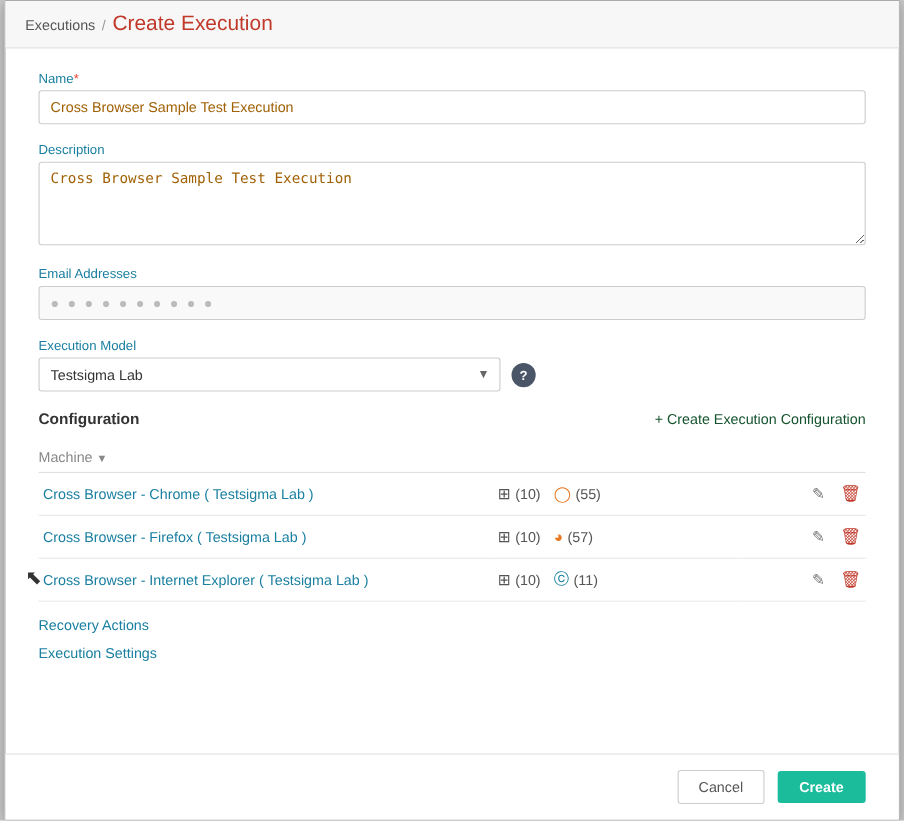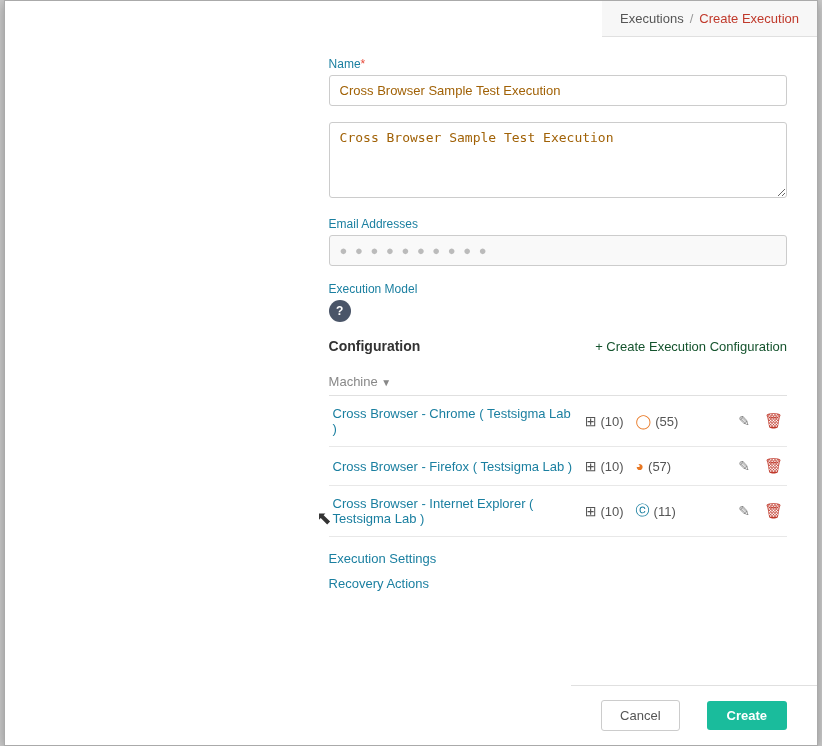--- a/index.html
+++ b/index.html
@@ -13,21 +13,20 @@
       font-size: 13px;
     }
     .window {
       width: 814px;
       min-height: 746px;
       background: #fff;
       border: 1px solid #aaa;
       box-shadow: 0 2px 12px rgba(0,0,0,0.3);
       display: flex;
       flex-direction: column;
-      align-items: flex-end;
     }
     .breadcrumb-bar {
       background: #f7f7f7;
       border-bottom: 1px solid #e0e0e0;
       padding: 10px 18px;
       display: flex;
       align-items: center;
       gap: 6px;
     }
     .breadcrumb-link {
@@ -35,21 +34,21 @@
       font-size: 13px;
       cursor: pointer;
       text-decoration: none;
     }
     .breadcrumb-sep {
       color: #999;
       font-size: 13px;
     }
     .breadcrumb-current {
       color: #c0392b;
-      font-size: 13px;
+      font-size: 19px;
     }
     .content {
       padding: 20px 30px 20px 30px;
       flex: 1;
       overflow-y: auto;
     }
     .field-label {
       color: #1a7fa0;
       font-size: 12px;
       margin-bottom: 4px;
@@ -222,21 +221,21 @@
     .settings-link {
       color: #1a7fa0;
       font-size: 13px;
       cursor: pointer;
       text-decoration: none;
     }
     .footer-bar {
       display: flex;
       justify-content: flex-end;
       align-items: center;
-      gap: 27px;
+      gap: 12px;
       padding: 14px 30px;
       border-top: 1px solid #e0e0e0;
       background: #fff;
     }
     .cancel-btn {
       background: #fff;
       border: 1px solid #ccc;
       border-radius: 3px;
       padding: 7px 18px;
       font-size: 13px;
@@ -279,31 +278,38 @@
     <span class="cursor-arrow">⬉</span>
 
     <div class="field-group">
       <label class="field-label">
         <span>Name</span><span class="required-star">*</span>
       </label>
       <input type="text" class="text-input" value="Cross Browser Sample Test Execution" style="">
     </div>
 
     <div class="field-group">
+      <label class="field-label">Description</label>
       <textarea class="text-input" rows="4" style="">Cross Browser Sample Test Execution</textarea>
     </div>
 
     <div class="field-group">
       <label class="field-label">Email Addresses</label>
       <input type="text" class="text-input email-input" value="● ● ● ● ● ● ● ● ● ●" placeholder="email@example.com" style="color: rgb(187, 187, 187); letter-spacing: 2px;">
     </div>
 
     <div class="field-group">
       <label class="field-label">Execution Model</label>
       <div class="execution-model-row">
+        <div class="select-wrapper">
+          <select class="select-input">
+            <option>Testsigma Lab</option>
+          </select>
+          <span class="select-arrow">▼</span>
+        </div>
         <div class="help-icon">?</div>
       </div>
     </div>
 
     <div class="environments-header">
       <span class="environments-title">Configuration</span>
       <a class="create-config-link">+ Create Execution Configuration</a>
     </div>
 
     <div class="machine-header">
@@ -384,22 +390,22 @@
             <div class="action-icons">
               <span class="edit-icon">✎</span>
               <span class="delete-icon">🗑</span>
             </div>
           </td>
         </tr>
       </tbody>
     </table>
 
     <div class="settings-links">
+      <a class="settings-link">Recovery Actions</a>
       <a class="settings-link">Execution Settings</a>
-      <a class="settings-link">Recovery Actions</a>
     </div>
 
   </div>
 
   <div class="footer-bar">
     <button class="cancel-btn">Cancel</button>
     <button class="create-btn">Create</button>
   </div>
 </div>
 

